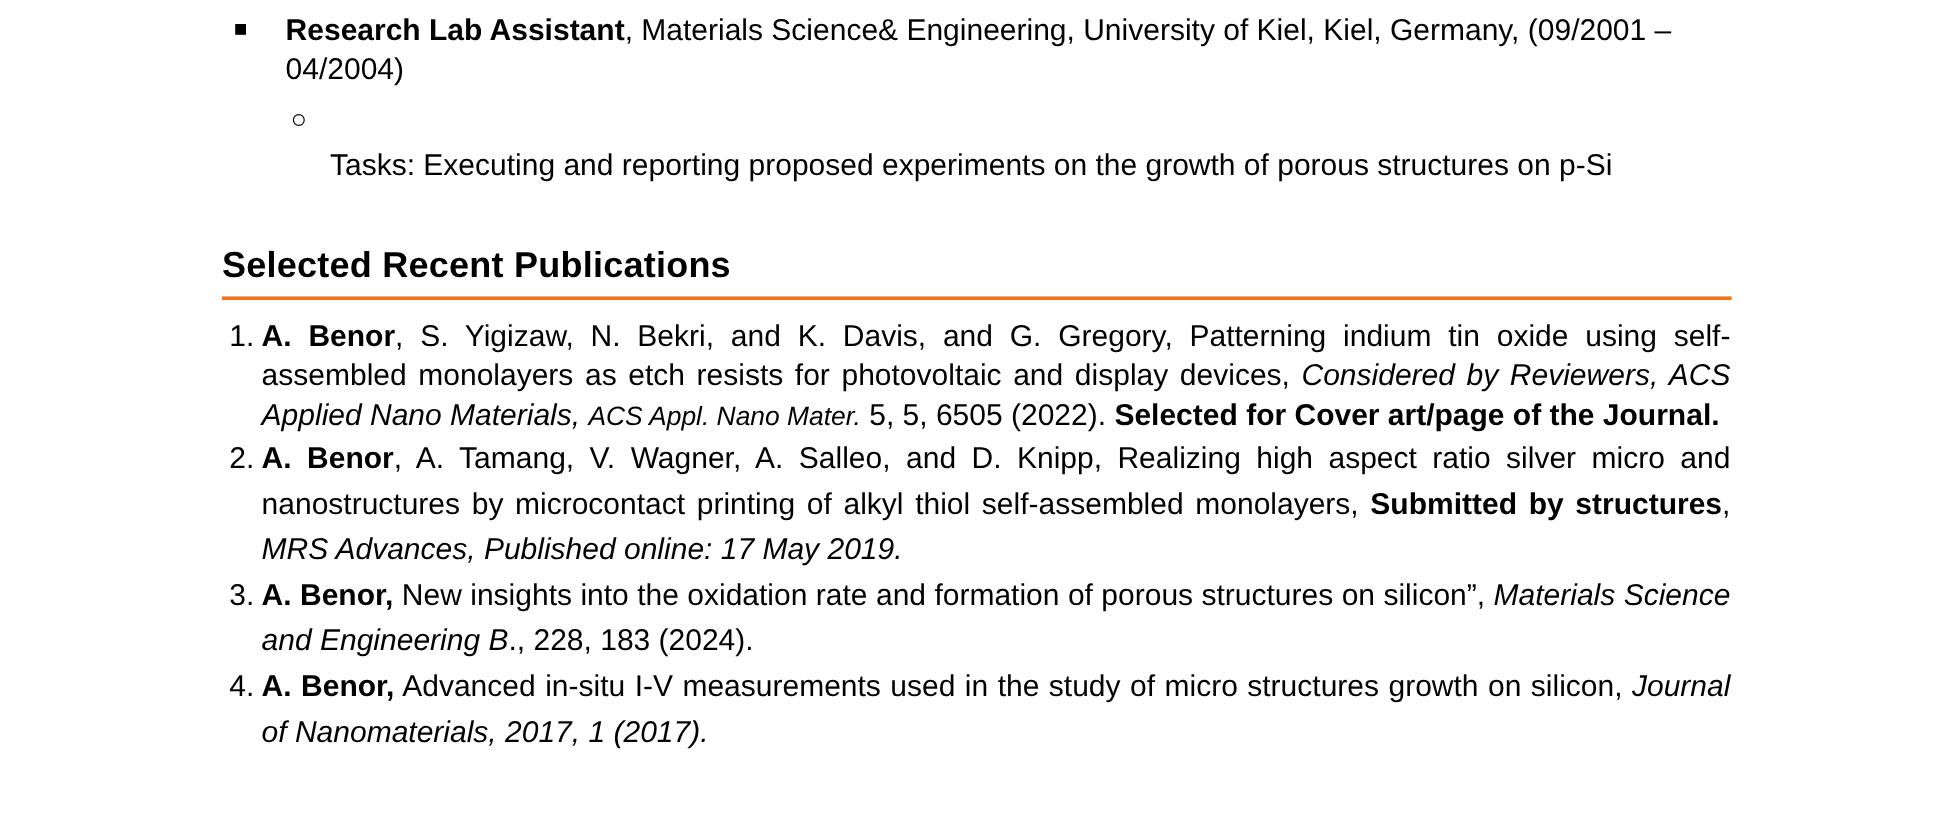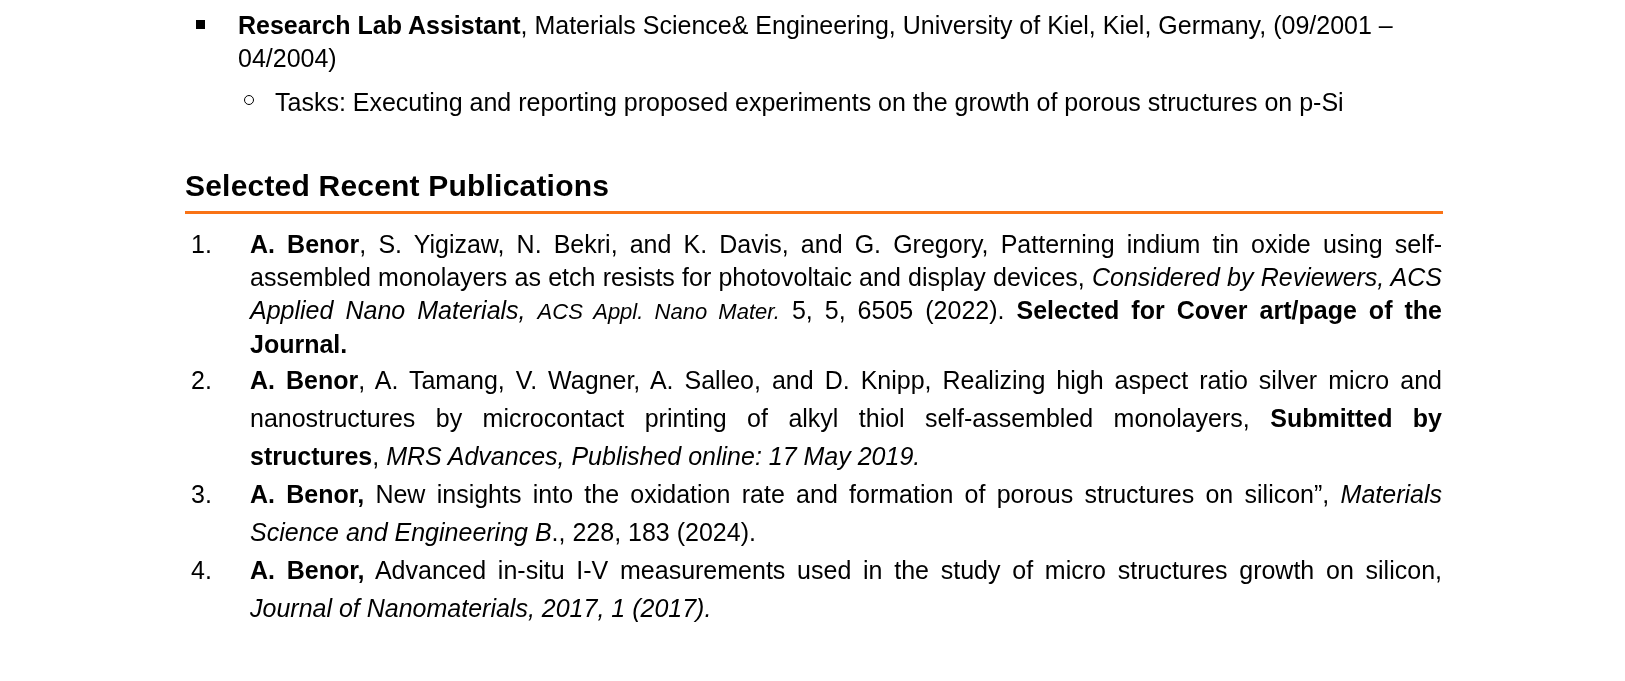--- a/index.html
+++ b/index.html
@@ -13,31 +13,31 @@
   .page{position:relative;width:1625px;height:681px;padding-top:9px;box-sizing:border-box;}
 
   
   .exp-row{display:flex;margin-left:196px;}
   .sq-bullet{flex:0 0 auto;width:9px;height:9px;background:#000;margin-top:11px;}
   .exp-text{margin-left:33px;width:1160px;}
 
   
   .task-row{display:flex;margin-left:244px;margin-top:11px;}
   .circ-bullet{flex:0 0 auto;width:10px;height:10px;border:1.8px solid #000;border-radius:50%;margin-top:9px;box-sizing:border-box;}
-  .task-text{margin-left:21px;width:1163px;text-align:justify;}
+  .task-text{margin-left:21px;width:1163px;text-align:justify;margin-top:36px;}
 
   
   .section-head{margin-left:185px;margin-top:50px;width:1258px;border-bottom:3px solid #f97316;padding-bottom:8px;}
   .section-head h2{margin:0;font-size:30px;line-height:34px;font-weight:bold;letter-spacing:0.2px;}
 
   
   .pub-list{margin-top:14px;}
   .pub-item{position:relative;margin-left:218px;width:1224px;}
   .pub-num{position:absolute;left:-27px;top:0;}
-  .pub-text{text-align:justify;margin-left:32px;}
+  .pub-text{text-align:justify;}
   .pub-item.tight .pub-text,.pub-item.tight .pub-num{line-height:33px;}
   .pub-item.loose .pub-text,.pub-item.loose .pub-num{line-height:38px;}
 
   .b{font-weight:bold;text-align:center;}
   .i{font-style:italic;}
   .sm{font-size:22px;}
 </style>
 </head>
 <body>
 

